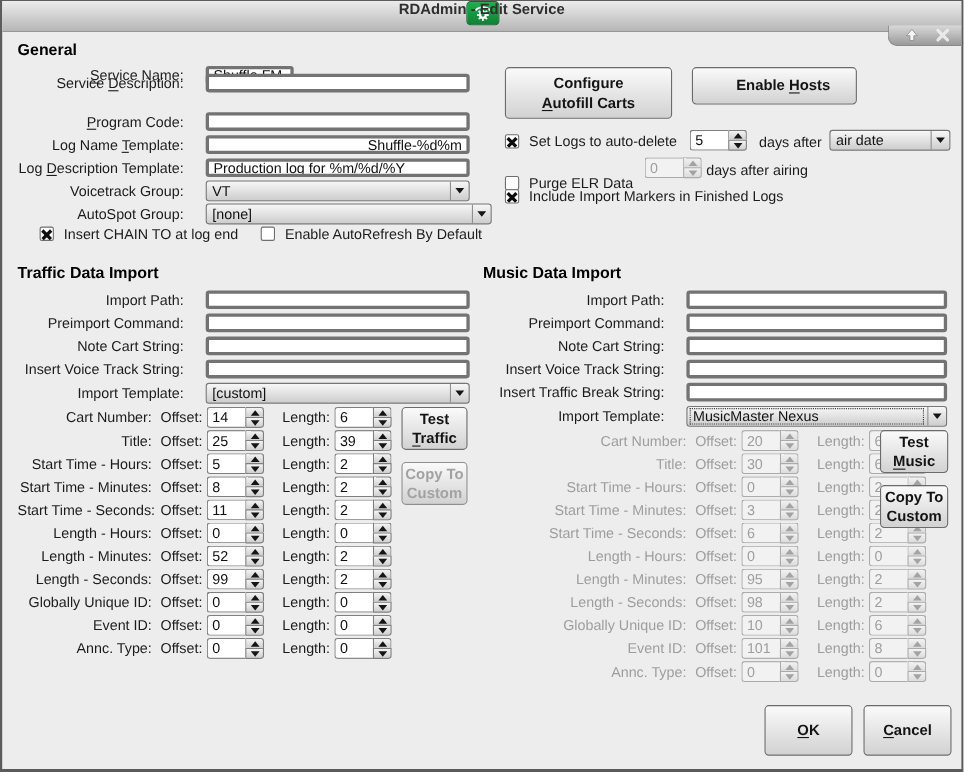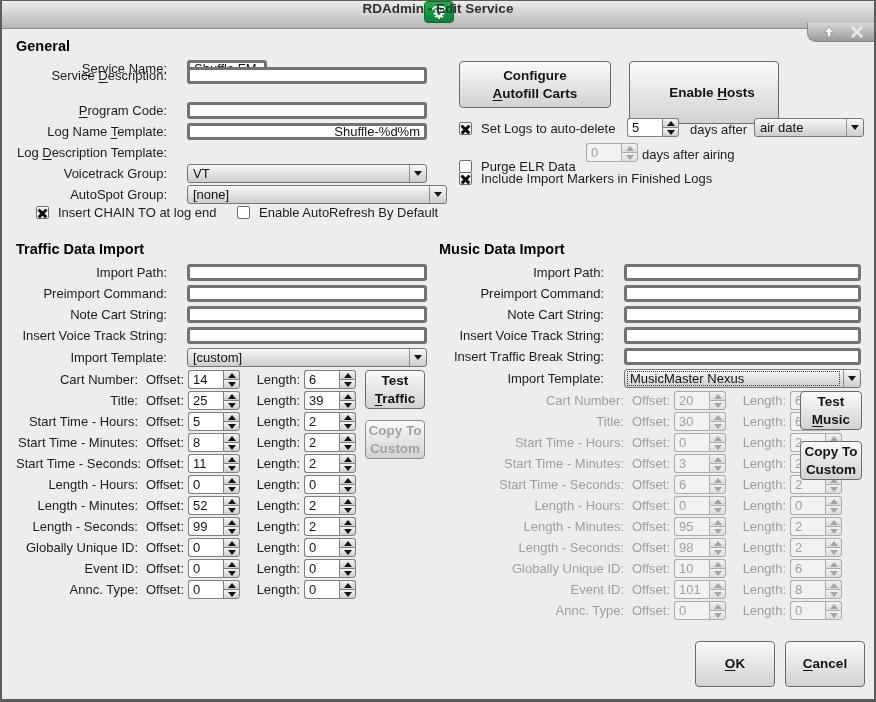--- a/index.html
+++ b/index.html
@@ -159,20 +159,21 @@
     <div class="frow" style="position:absolute; left:14px; top:71px;">
       <span class="glabel flabel"><span class="mn">P</span>rogram Code:</span>
       <input class="tfield" style="width: 240px;" value="">
     </div>
     <div class="frow" style="position:absolute; left:14px; top:92px;">
       <span class="glabel flabel">Log Name <span class="mn">T</span>emplate:</span>
       <input class="tfield" style="width: 240px; text-align: right;" value="Shuffle-%d%m">
     </div>
     <div class="frow" style="position:absolute; left:14px; top:113px;">
       <span class="glabel flabel">Log <span class="mn">D</span>escription Template:</span>
+      <input class="tfield" style="width: 240px;" value="Production log for %m/%d/%Y">
     </div>
     <div class="frow" style="position:absolute; left:14px; top:134px;">
       <span class="glabel flabel">Voicetrack Group:</span>
       <div class="combo" style="width:240px">
         <span class="combo-text">VT</span>
         <span class="combo-arrow">
             <i class="tri tri-dn"></i>
           </span>
       </div>
     </div>
@@ -192,21 +193,21 @@
     </div>
     <div class="cbgroup" style="left:235px; top:176px;">
       <span class="checkbox"></span>
       <span class="glabel">Enable AutoRefresh By Default</span>
     </div>
 
     <button class="pbtn" style="left:457px; top:32px; width:152px; height:47px;">
       <span>Configure</span>
       <span><span class="mn">A</span>utofill Carts</span>
     </button>
-    <button class="pbtn" style="left:627px; top:32px; width:150px; height:63px;padding-left:16px;">
+    <button class="pbtn" style="left:627px; top:32px; width:150px; height:34px;padding-left:16px;">
       <span>Enable <span class="mn">H</span>osts</span>
     </button>
 
     <div class="cbgroup" style="left:457px; top:92px;">
       <span class="checkbox checked"></span>
       <span class="glabel">Set Logs to auto-delete</span>
     </div>
     <div class="spin" style="position:absolute; left:625px; top:89px;">
       <div class="spin-val">5</div>
       <div class="spin-btns">

